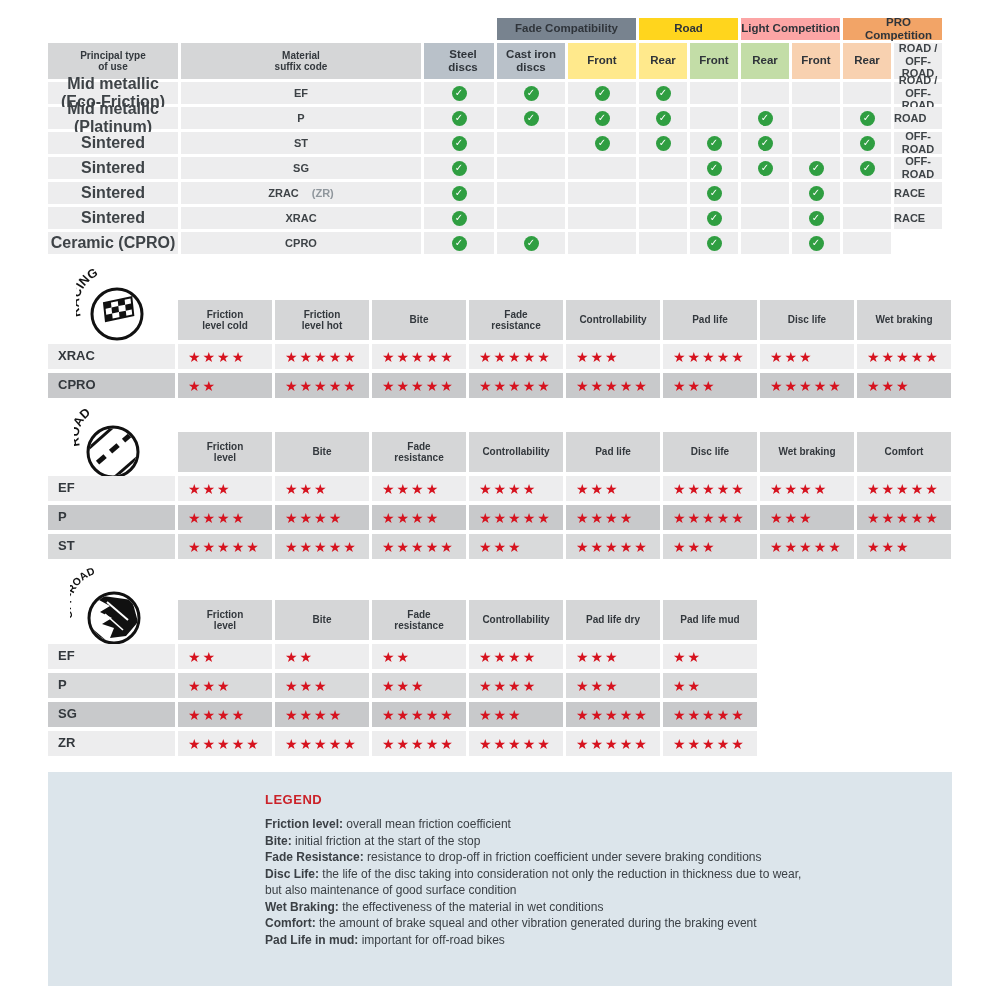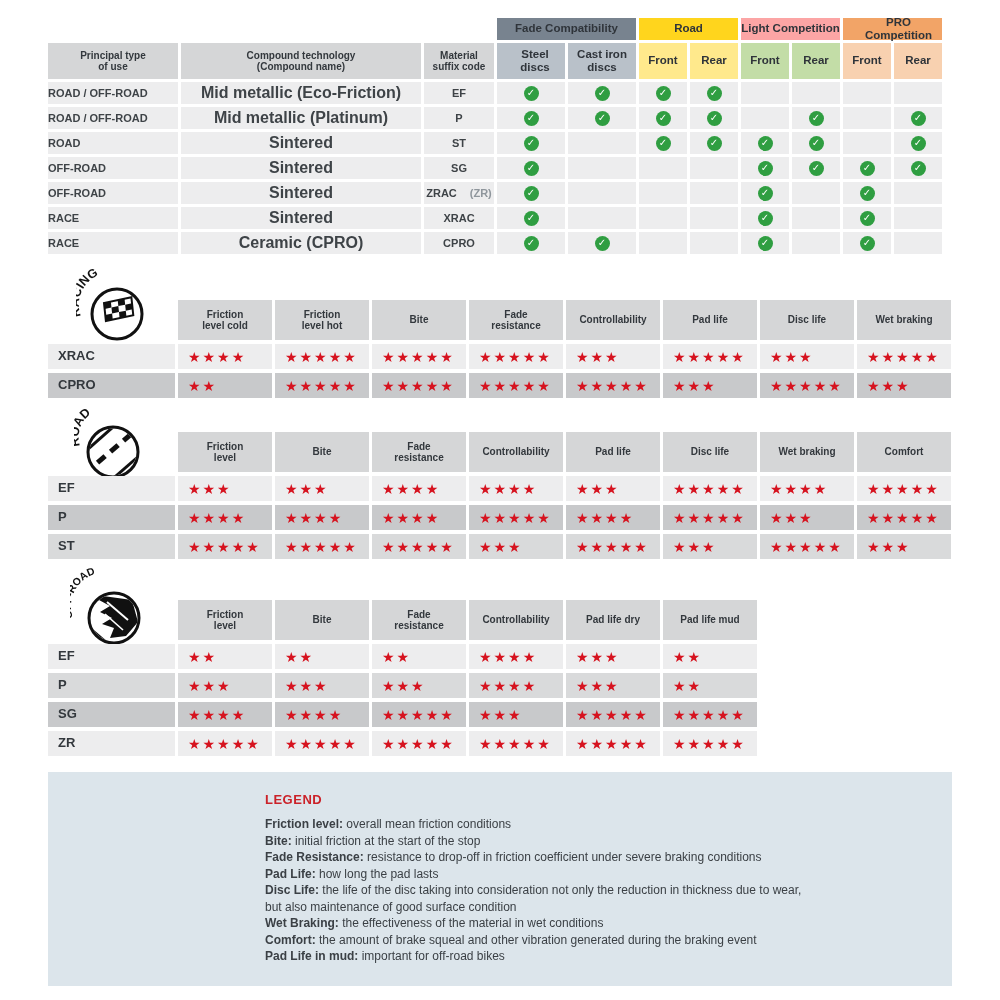--- a/index.html
+++ b/index.html
@@ -40,22 +40,20 @@
   <div id="compat-grid" class="grid" style="left:48px;top:18px;gap:3px;
               grid-template-columns:130px 240px 70px 68px 68px 48px 48px 48px 48px 48px 48px;
               grid-template-rows:22px 36px repeat(7,22px);">
       <div class="cell" style="grid-column: span 3;"></div>
       <div class="cell grp" style="grid-column: span 2; background: rgb(120, 131, 143);">Fade Compatibility</div>
       <div class="cell grp" style="grid-column: span 2; background: rgb(255, 213, 29);">Road</div>
       <div class="cell grp" style="grid-column: span 2; background: #fca5a5;">Light Competition</div>
       <div class="cell grp" style="grid-column: span 2; background: rgb(242, 164, 103); padding-left: 12px;">PRO Competition</div>
       <div class="cell hdr">Principal type
 of use</div>
-      <div class="cell hdr">Compound technology
-(Compound name)</div>
       <div class="cell hdr">Material
 suffix code</div>
       <div class="cell sub" style="background: rgb(185, 193, 201); padding-left: 8px;">Steel
 discs</div>
       <div class="cell sub" style="background: rgb(185, 193, 201);">Cast iron
 discs</div>
       <div class="cell sub" style="background: rgb(255, 233, 140);">Front</div>
       <div class="cell sub" style="background: rgb(255, 233, 140);">Rear</div>
       <div class="cell sub" style="background: rgb(195, 221, 167);">Front</div>
       <div class="cell sub" style="background: rgb(195, 221, 167);">Rear</div>
@@ -306,24 +304,23 @@
       <div class="cell sc shade-light"><span class="stars">★★★★★</span></div>
       <div class="cell sc shade-light"><span class="stars">★★★★★</span></div>
       <div class="cell sc shade-light"><span class="stars">★★★★★</span></div>
       <div class="cell sc shade-light"><span class="stars">★★★★★</span></div>
     </div>
 
   <div id="legend-panel">
     <div id="legend-body">
       <div class="lg-title">LEGEND</div>
       <div id="legend-items">
-          <div class="lg-item"><span class="lg-term">Friction level: </span><span>overall mean friction conditions</span></div>
+          <div class="lg-item"><span class="lg-term">Friction level: </span><span>overall mean friction coefficient</span></div>
           <div class="lg-item"><span class="lg-term">Bite: </span><span>initial friction at the start of the stop</span></div>
           <div class="lg-item"><span class="lg-term">Fade Resistance: </span><span>resistance to drop-off in friction coefficient under severe braking conditions</span></div>
-          <div class="lg-item"><span class="lg-term">Pad Life: </span><span>how long the pad lasts</span></div>
           <div class="lg-item"><span class="lg-term">Disc Life: </span><span>the life of the disc taking into consideration not only the reduction in thickness due to wear,</span></div>
           <div class="lg-item"><span>but also maintenance of good surface condition</span></div>
           <div class="lg-item"><span class="lg-term">Wet Braking: </span><span>the effectiveness of the material in wet conditions</span></div>
           <div class="lg-item"><span class="lg-term">Comfort: </span><span>the amount of brake squeal and other vibration generated during the braking event</span></div>
           <div class="lg-item"><span class="lg-term">Pad Life in mud: </span><span>important for off-road bikes</span></div>
         </div>
     </div>
   </div>
 
 </div>

